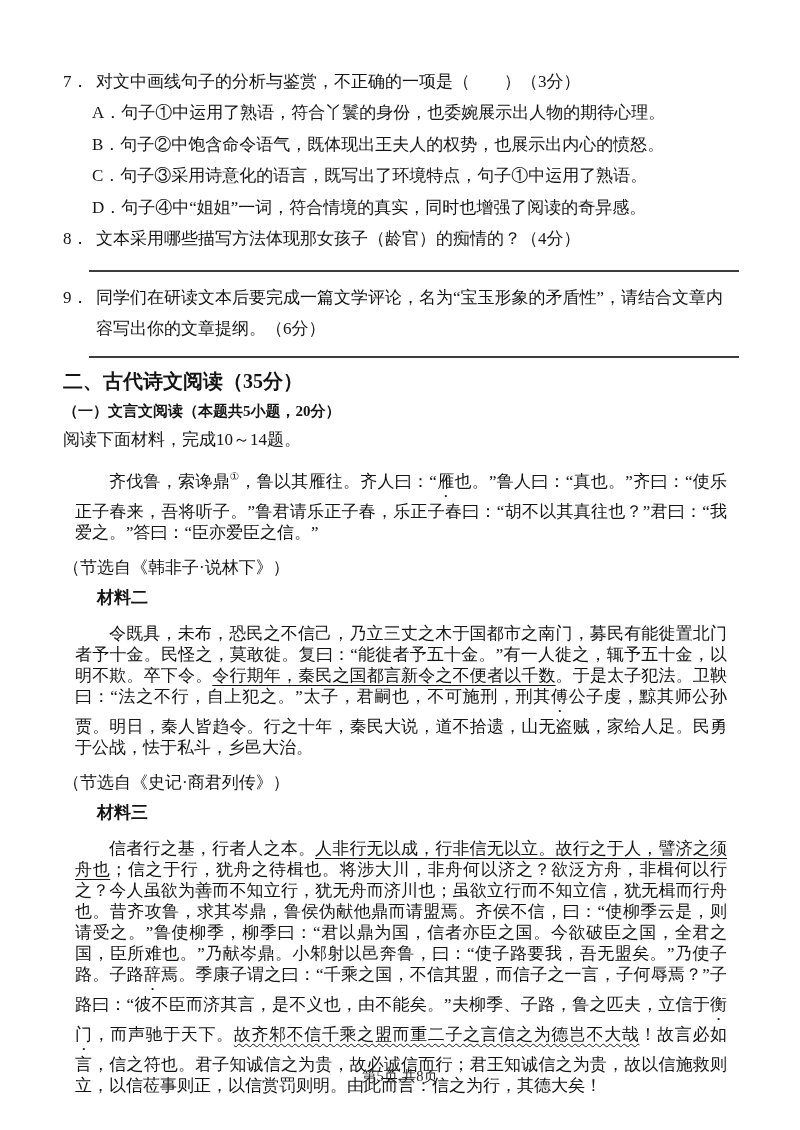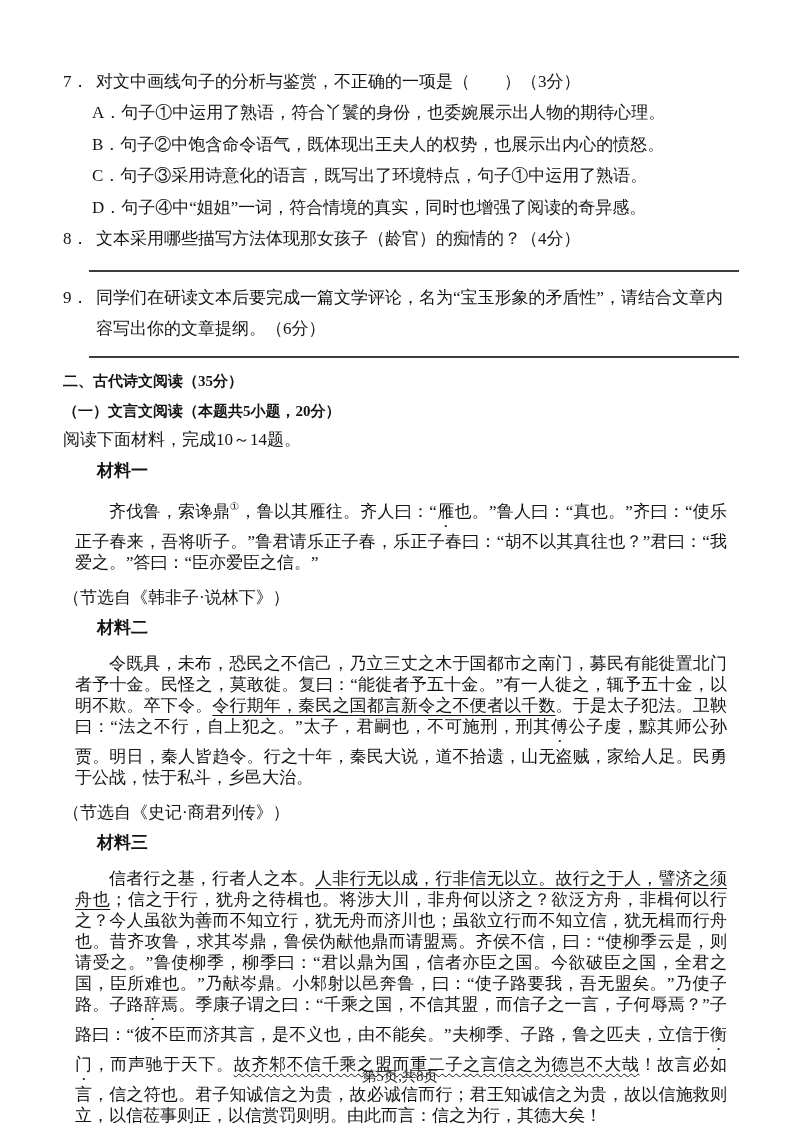--- a/index.html
+++ b/index.html
@@ -24,21 +24,21 @@
   .option { line-height: 31.5px; white-space: nowrap; }
   .rule {
     border: none;
     border-top: 2px solid #3d3d3d;
     margin: 16px 0 10px 26px;
   }
   .rule2 { margin: 12px 0 8px 26px; }
   
   .sec-title {
     font-weight: bold;
-    font-size: 15px;
+    font-size: 20px;
     line-height: 30px;
     margin-top: 6px;
   }
   .sec-sub {
     font-weight: bold;
     font-size: 15px;
     line-height: 30px;
   }
   .instruction { line-height: 28px; }
   
@@ -110,21 +110,20 @@
     </div>
 
     <hr class="rule rule2">
   </div>
 
   <div class="sec-title">二、古代诗文阅读（35分）</div>
   <div class="sec-sub">（一）文言文阅读（本题共5小题，20分）</div>
   <div class="instruction">阅读下面材料，完成10～14题。</div>
 
   <div class="material">
-    <div class="material-title">材料一</div>
     <p class="material-para"><span class="seg-normal">齐伐鲁，索谗鼎</span><span class="seg-sup">①</span><span class="seg-normal">，鲁以其雁往。齐人曰：“</span><span class="seg-dot">雁</span><span class="seg-normal">也。”鲁人曰：“真也。”齐曰：“使乐正子春来，吾将听子。”鲁君请乐正子春，乐正子春曰：“胡不以其真往也？”君曰：“我爱之。”答曰：“臣亦爱臣之信。”</span></p>
     <p class="material-source">（节选自《韩非子·说林下》）</p>
   </div>
 
   <div class="material">
     <div class="material-title">材料二</div>
     <p class="material-para"><span class="seg-normal">令既具，未布，恐民之不信己，乃立三丈之木于国都市之南门，募民有能徙置北门者予十金。民怪之，莫敢徙。复曰：“能徙者予五十金。”有一人徙之，辄予五十金，以明不欺。卒下令。</span><span class="seg-u">令行期年，秦民之国都言新令之不便者以千数</span><span class="seg-normal">。于是太子犯法。卫鞅曰：“法之不行，自上犯之。”太子，君嗣也，不可施刑，刑其</span><span class="seg-dot">傅</span><span class="seg-normal">公子虔，黥其师公孙贾。明日，秦人皆趋令。行之十年，秦民大说，道不拾遗，山无盗贼，家给人足。民勇于公战，怯于私斗，乡邑大治。</span></p>
     <p class="material-source">（节选自《史记·商君列传》）</p>
   </div>
 

